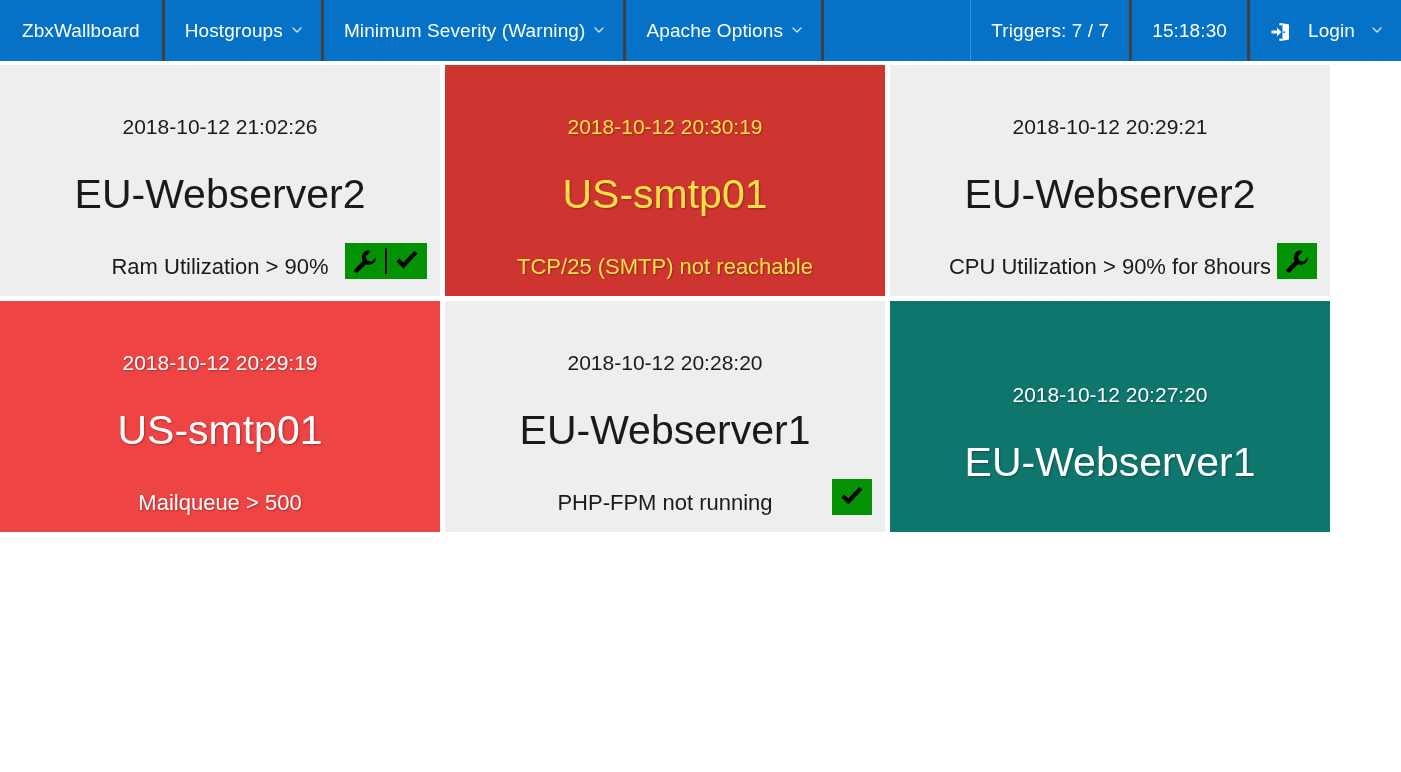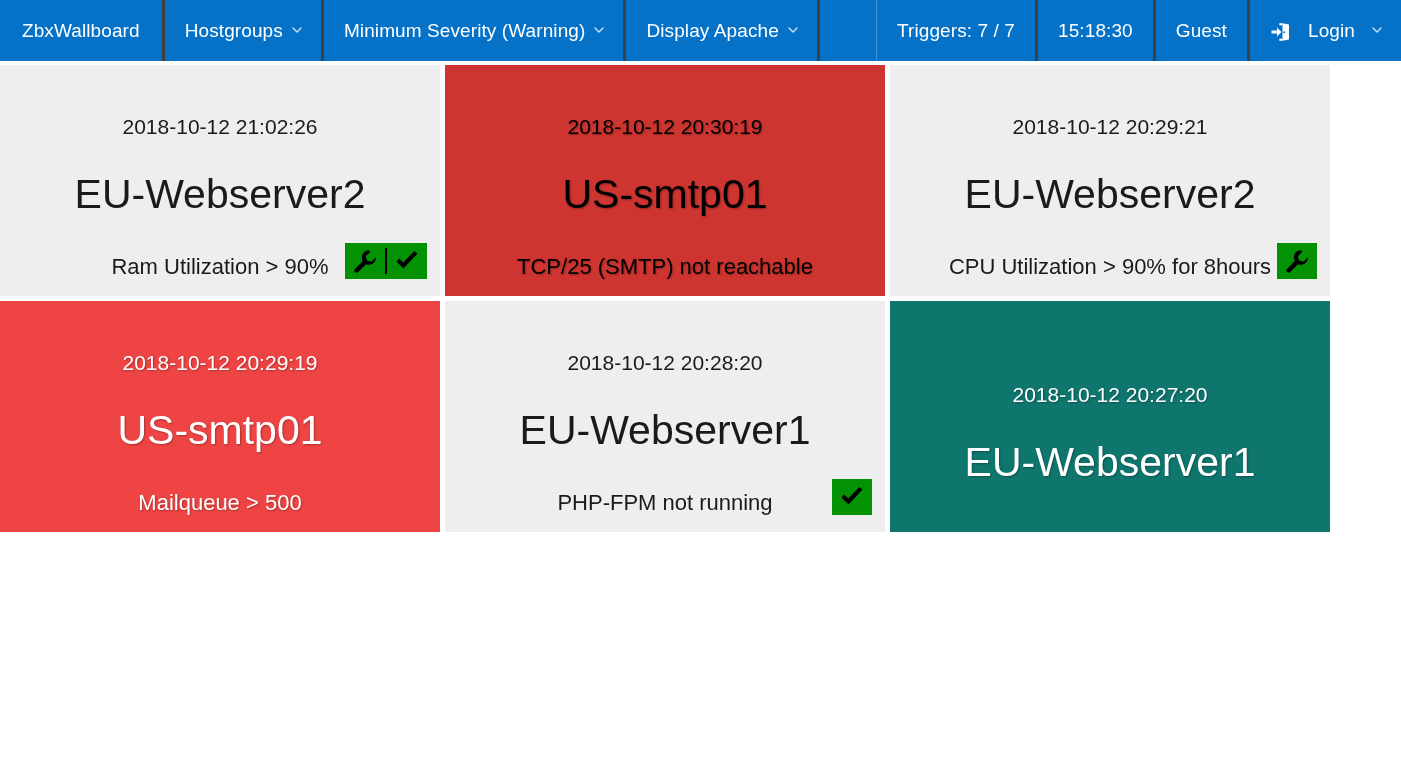--- a/index.html
+++ b/index.html
@@ -89,21 +89,21 @@
     white-space: nowrap;
   }
   .tile .t-desc {
     font-size: 22px;
     line-height: 1;
     margin-top: 41px;
     white-space: nowrap;
   }
 
   
-  .sev-disaster { background: #cf3530; color: #000000; }
+  .sev-disaster { background: #cf3530; color: #fde047; }
   .sev-high     { background: #0f766e; color: #ffffff; }
   .sev-average  { background: #ef4444; color: #ffffff; }
   .sev-warning  { background: #eeeeee; color: #1a1a1a; }
 
   .sev-disaster .t-time,
   .sev-high .t-time,
   .sev-average .t-time,
   .sev-disaster .t-host,
   .sev-high .t-host,
   .sev-average .t-host,
@@ -162,41 +162,38 @@
   <div class="nav-item">
     <span>Minimum Severity (Warning)</span>
     <span class="caret">
       <svg viewBox="0 0 10 10" width="10" height="10">
           <path d="M1 3 L5 7 L9 3" fill="none" stroke="#cfe4f5" stroke-width="1.4" stroke-linecap="round" stroke-linejoin="round"></path>
         </svg>
     </span>
   </div>
 
   <div class="nav-item">
-    <span>Display Apache</span>
+    <span>Apache Options</span>
     <span class="caret">
       <svg viewBox="0 0 10 10" width="10" height="10">
           <path d="M1 3 L5 7 L9 3" fill="none" stroke="#cfe4f5" stroke-width="1.4" stroke-linecap="round" stroke-linejoin="round"></path>
         </svg>
     </span>
   </div>
 
   <div class="nav-spacer"></div>
 
   <div class="nav-item">
     <span>Triggers: 7 / 7</span>
   </div>
 
   <div class="nav-item">
     <span>15:18:30</span>
   </div>
 
-  <div class="nav-item">
-    <span>Guest</span>
-  </div>
 
   <div class="nav-item no-border">
     <span class="login-icon">
       <svg viewBox="0 0 22 22" width="22" height="22">
         <path d="M12.5 2.2 L19 3.6 L19 18.4 L12.5 19.8 Z" fill="#ffffff"></path>
         <rect x="9.3" y="2.2" width="3.2" height="2.1" fill="#ffffff"></rect>
         <rect x="9.3" y="17.7" width="3.2" height="2.1" fill="#ffffff"></rect>
         <rect x="1.5" y="9.5" width="6.2" height="3.0" fill="#ffffff"></rect>
         <path d="M7.0 6.6 L11.4 11.0 L7.0 15.4 Z" fill="#ffffff"></path>
         <circle cx="14.2" cy="11.2" r="0.95" fill="#0572c8"></circle>

